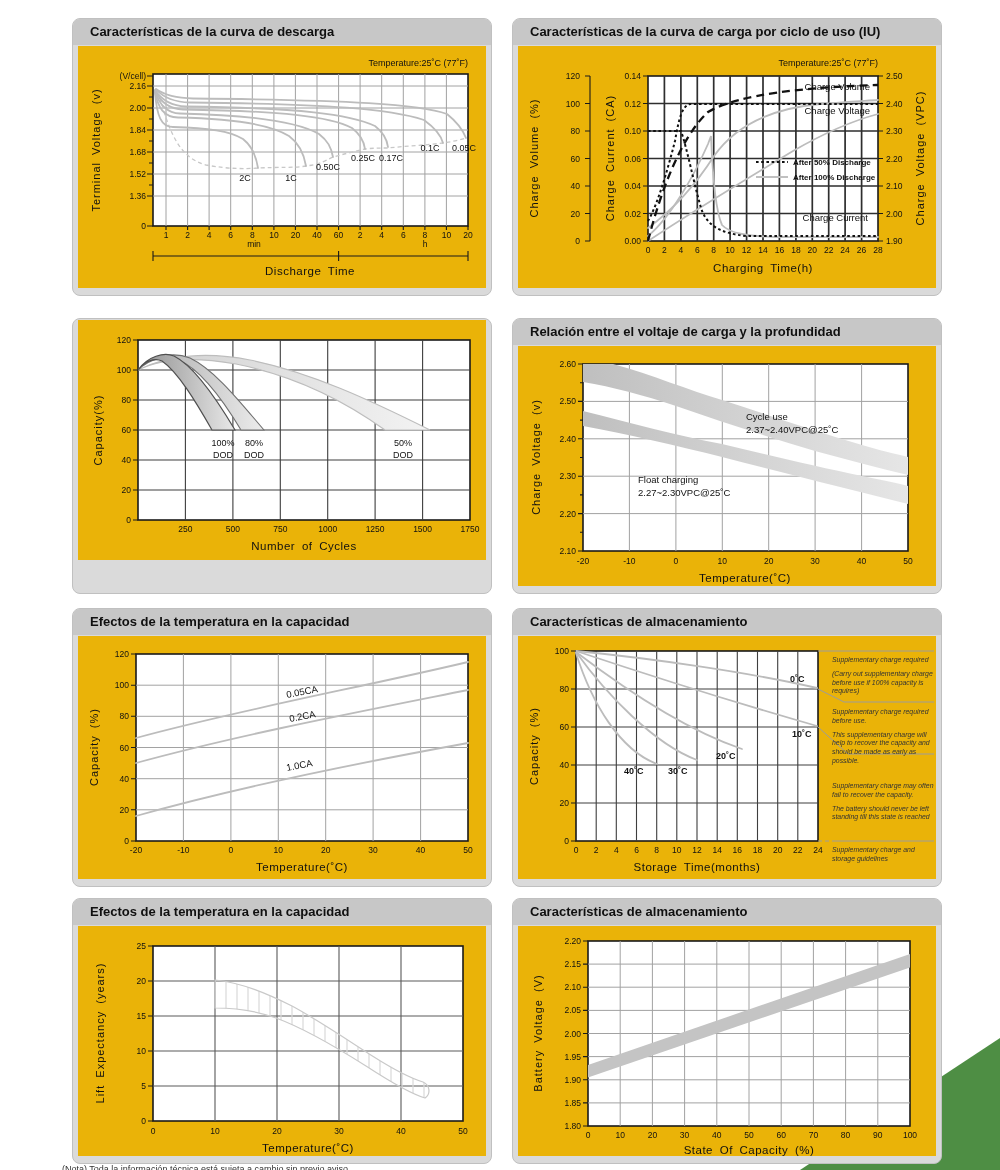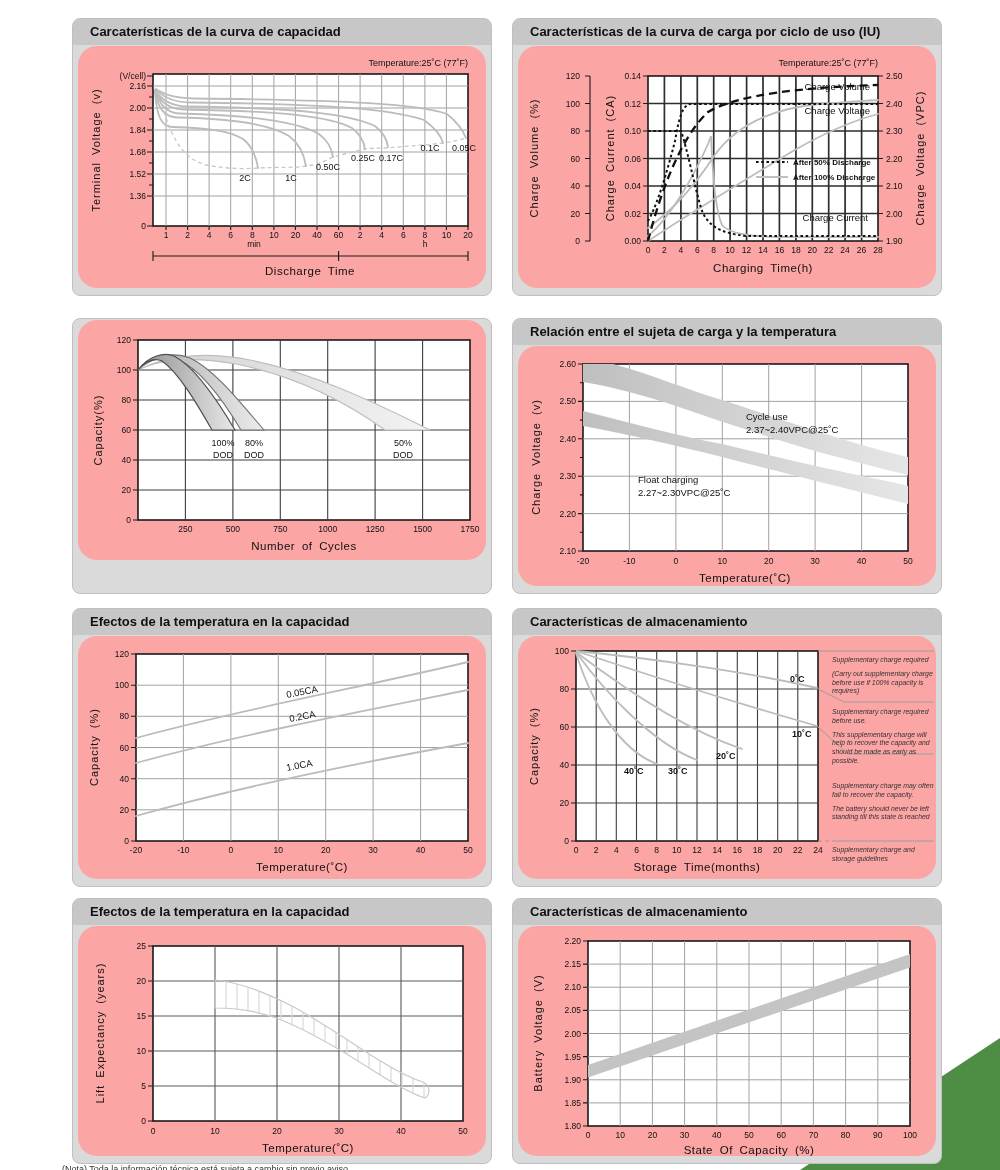--- a/index.html
+++ b/index.html
@@ -3,21 +3,21 @@
 <meta charset="utf-8">
 <style>
   html,body{margin:0;padding:0}
   body{width:1000px;height:1170px;position:relative;overflow:hidden;background:#fff;
        font-family:"Liberation Sans",sans-serif;}
   .green-corner{position:absolute;left:800px;top:1038px;width:200px;height:132px;
        background:#4e8e44;clip-path:polygon(100% 0,0 100%,100% 100%);z-index:0;}
   .panel{position:absolute;background:#dadada;border:1px solid #c0c0c0;border-radius:8px;z-index:1;}
   .panel-h{height:26px;line-height:26px;background:#c7c7c7;border-radius:7px 7px 0 0;
        padding-left:17px;font-weight:bold;font-size:13px;color:#101010;}
-  .panel-b{background:#fca5a5;margin:1px 5px 0 5px;position:relative;border-radius:19px;}
+  .panel-b{background:#eab308;margin:1px 5px 0 5px;position:relative;}
   .r1 .panel-b{height:242px}.r2 .panel-b{height:240px}.r3 .panel-b{height:243px}.r4 .panel-b{height:230px}
   svg{display:block}
   text{font-family:"Liberation Sans",sans-serif;fill:#111}
   .tk{font-size:8.5px}
   .e{text-anchor:end}.m{text-anchor:middle}
   .ax{font-size:11px;letter-spacing:1px;word-spacing:3px}
   .xt{font-size:11.5px;letter-spacing:.5px;word-spacing:3px}
   .lb{font-size:9px}.lb2{font-size:9.5px}.lbb{font-size:8px;font-weight:bold}
   .tmp{font-size:9px}
   .bd{fill:#fff;stroke:#1a1a1a;stroke-width:1.6}
@@ -36,21 +36,21 @@
         line-height:1.28;color:#333}
   .note p{margin:0 0 5px 0}
   .footer-note{position:absolute;left:62px;top:1164px;font-size:9px;color:#333;z-index:2;}
 </style>
 </head>
 <body>
 
 <div class="green-corner"></div>
 
 <section class="panel r1" style="left:72px;top:18px;width:418px;height:276px">
-  <div class="panel-h">Carcaterísticas de la curva de capacidad</div>
+  <div class="panel-h">Características de la curva de descarga</div>
   <div class="panel-b">
     <svg width="408" height="242">
       <text class="tmp e" x="390" y="20">Temperature:25˚C (77˚F)</text>
       <rect class="bd" x="75" y="28" width="315" height="152"></rect>
       <path class="g1" d="M88 28V180M109.6 28V180M131.1 28V180M152.7 28V180M174.3 28V180M195.9 28V180M217.4 28V180M239 28V180M260.6 28V180M282.1 28V180M303.7 28V180M325.3 28V180M346.9 28V180M368.4 28V180"></path>
       <path class="g1" d="M75 40H390M75 62H390M75 84H390M75 106H390M75 128H390M75 150H390"></path>
       <path class="cvd" d="M82 52C92 88 102 112 128 119C150 123 166 123 180 122C202 121 216 122 228 120C244 118 248 114 255 111C266 108 278 105 287 103C295 102 302 102 310 102C328 100 350 99 365 97C373 96 381 94 388 92"></path>
       <path class="cv" d="M77 47C79 70 83 81 95 81C130 82 152 85 165 93C174 100 178 109 180 122"></path>
       <path class="cv" d="M77 46C80 62 86 71 100 71.5C150 72.5 192 78 211 90C222 98 226 108 228 120"></path>
       <path class="cv" d="M77 45C81 58 88 67 102 67.5C172 69 218 75 241 88C250 95 253 101 255 111"></path>
@@ -211,21 +211,21 @@
       <text class="lb m" x="145" y="138">DOD</text>
       <text class="lb m" x="176" y="126">80%</text>
       <text class="lb m" x="176" y="138">DOD</text>
       <text class="lb m" x="325" y="126">50%</text>
       <text class="lb m" x="325" y="138">DOD</text>
     </svg>
   </div>
 </section>
 
 <section class="panel r2" style="left:512px;top:318px;width:428px;height:274px">
-  <div class="panel-h">Relación entre el sujeta de carga y la temperatura</div>
+  <div class="panel-h">Relación entre el voltaje de carga y la profundidad</div>
   <div class="panel-b">
     <svg width="418" height="240">
       <defs>
         <linearGradient id="gd4" x1="0" y1="0" x2="1" y2="0">
             <stop offset="0" stop-color="#bfbfbf"></stop>
             <stop offset="1" stop-color="#e6e6e6"></stop>
           </linearGradient>
       </defs>
       <rect class="bd" x="65" y="18" width="325" height="187"></rect>
       <path class="g1" d="M111.4 18V205M157.9 18V205M204.3 18V205M250.7 18V205M297.1 18V205M343.6 18V205"></path>

